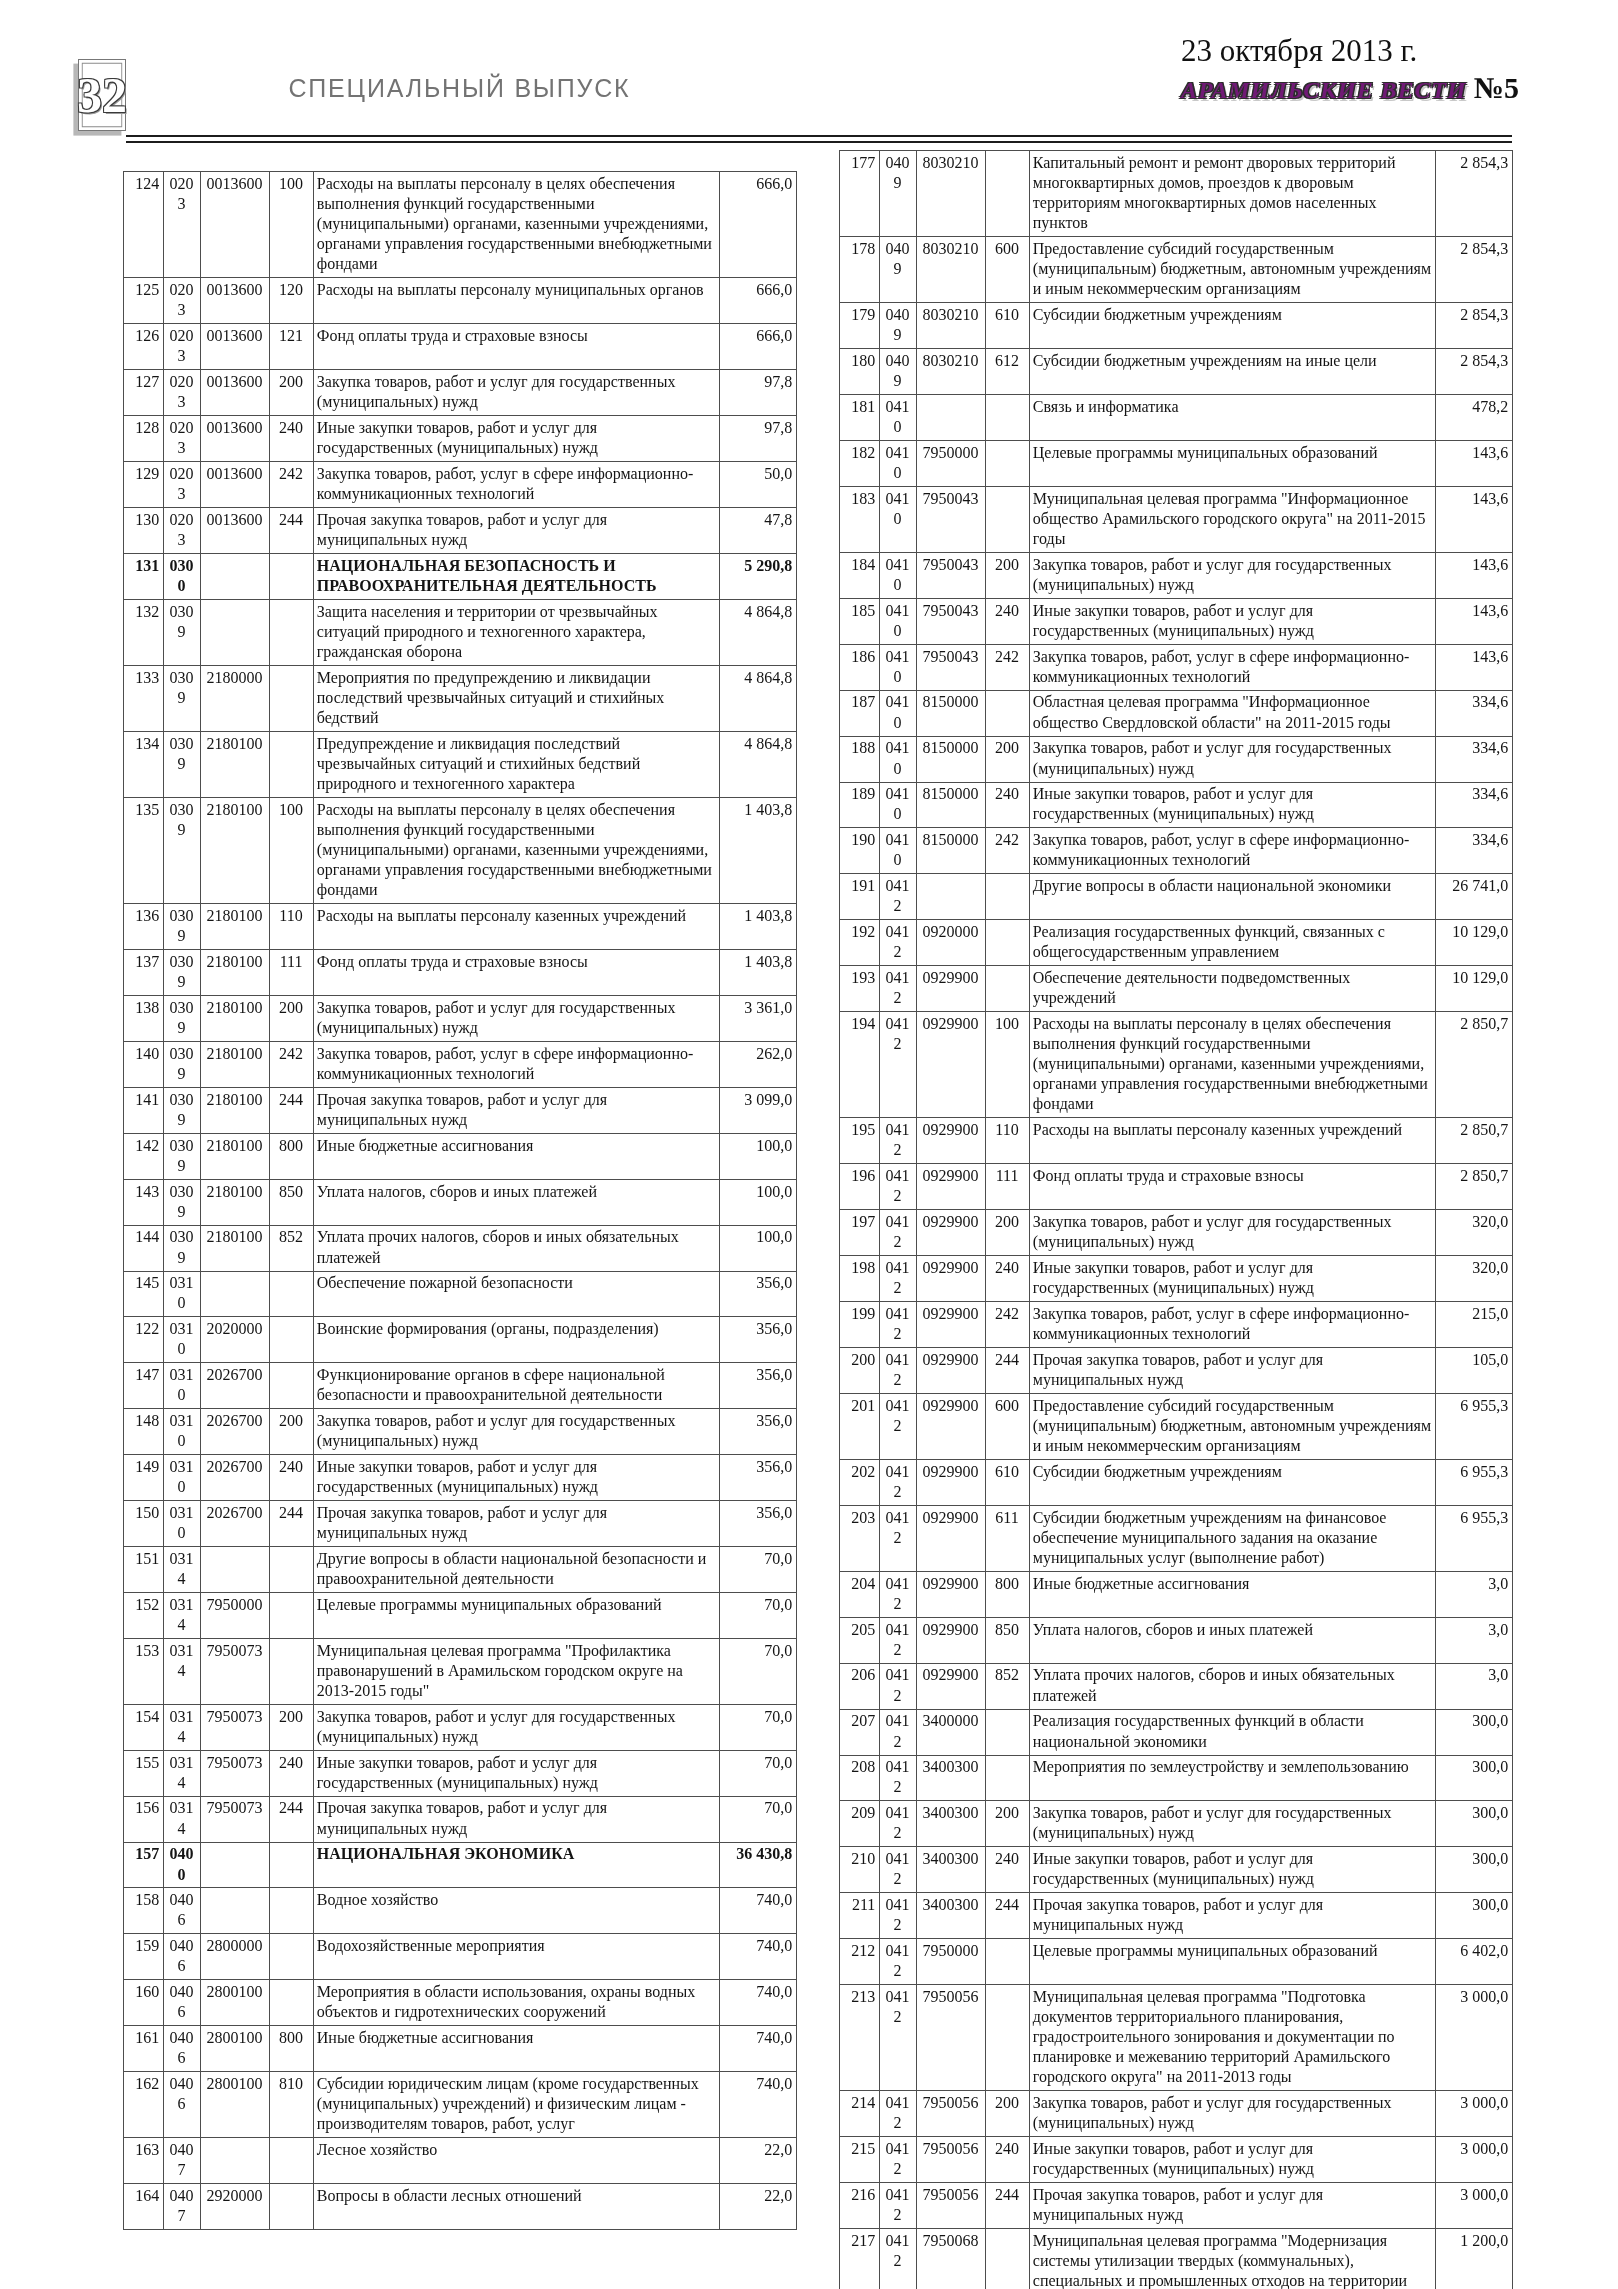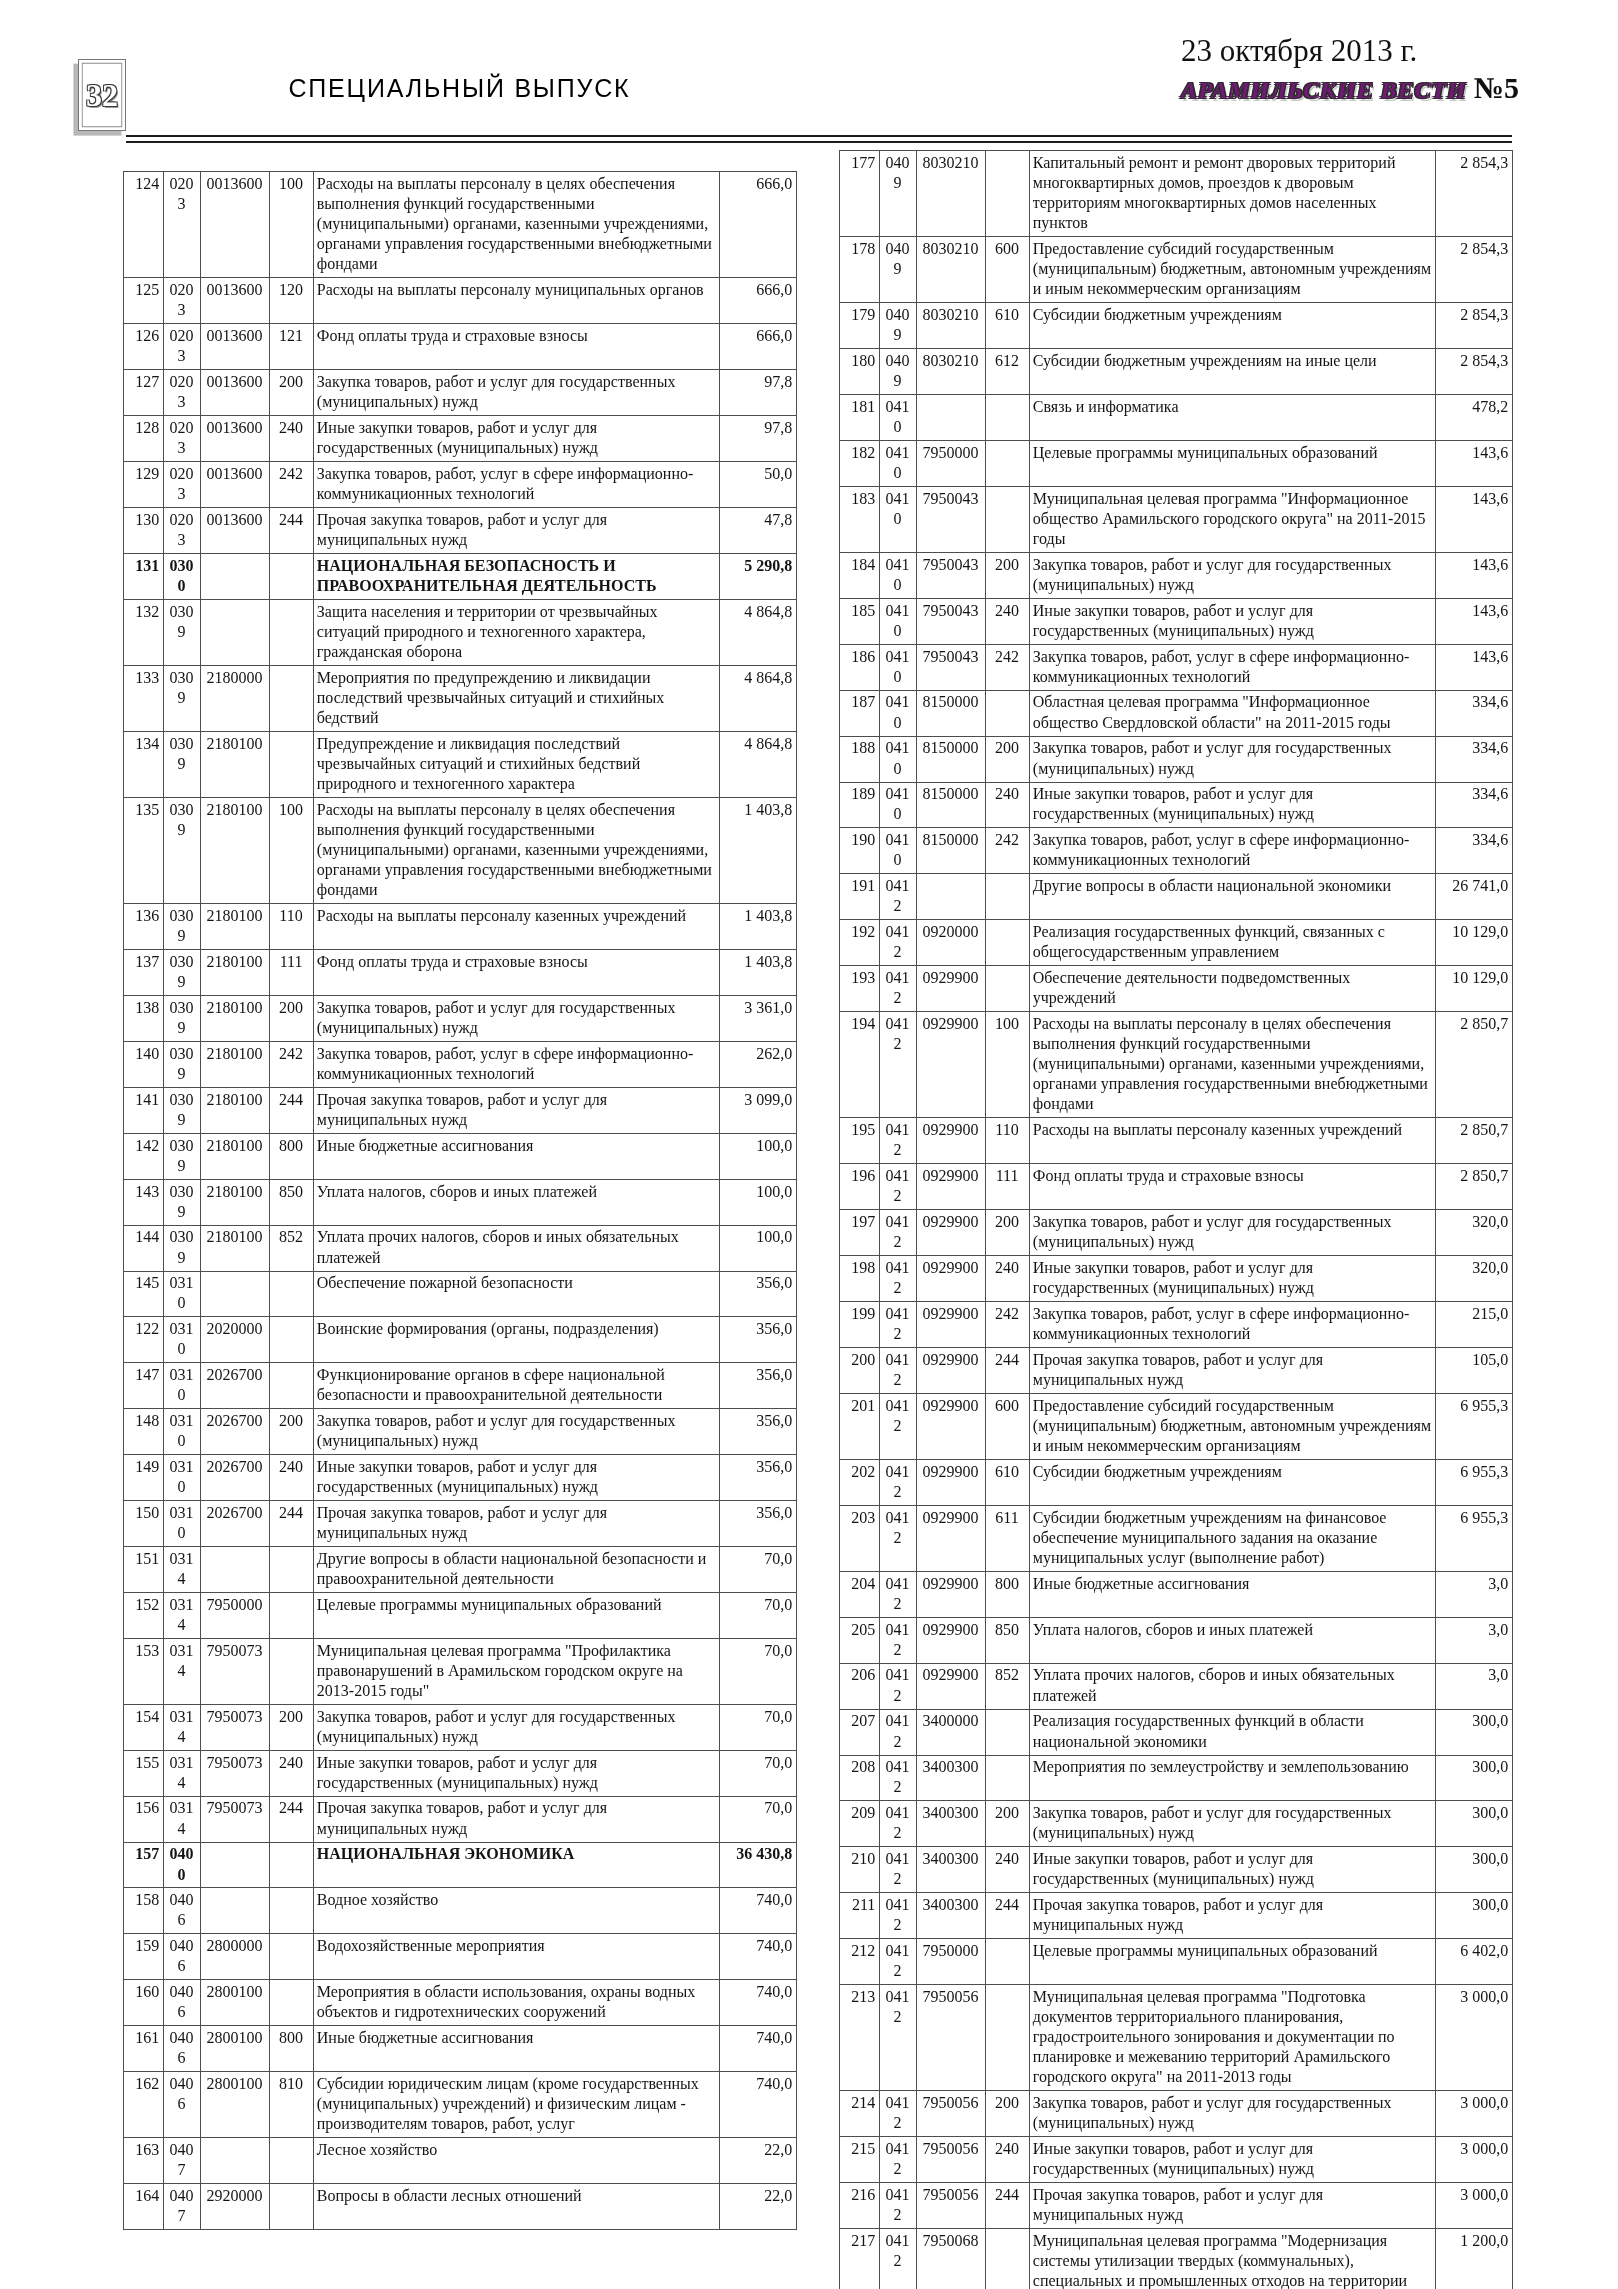--- a/index.html
+++ b/index.html
@@ -3,24 +3,24 @@
 <meta charset="utf-8">
 <style>
   html,body{margin:0;padding:0;background:#ffffff;}
   .page{position:relative;width:1619px;height:2290px;background:#ffffff;overflow:hidden;
         font-family:"Liberation Serif", serif;color:#1a1a1a;}
 
   
   .pagenum-box{position:absolute;left:78px;top:59px;width:46px;height:70px;background:#fff;
                border:0.9px solid #777;box-shadow:-4.6px 4.6px 0 #b7b7b7, inset 0 0 0 2.8px #fff, inset 0 0 0 3.7px #8a8a8a;
                display:flex;align-items:center;justify-content:center;z-index:3;}
-  .pagenum{font-size:32px;font-weight:bold;color:#fff;
+  .pagenum{font-size:50px;font-weight:bold;color:#fff;
            text-shadow:-0.9px -0.9px 0 #3a3a3a,0.9px -0.9px 0 #3a3a3a,-0.9px 0.9px 0 #3a3a3a,0.9px 0.9px 0 #3a3a3a,1.8px 1.8px 0 #9a9a9a;}
   .section-title{position:absolute;left:123px;top:74px;width:673px;text-align:center;
-                 font-family:"Liberation Sans", sans-serif;font-size:25px;letter-spacing:1.8px;color:#000000;}
+                 font-family:"Liberation Sans", sans-serif;font-size:25px;letter-spacing:1.8px;color:#737373;}
   .hdr-right{position:absolute;top:33px;right:100px;text-align:left;z-index:2;}
   .date{font-size:31px;color:#111;padding-right:39px;}
   .masthead{margin-top:1.8px;white-space:nowrap;}
   .logo{font-size:24px;font-style:italic;font-weight:bold;letter-spacing:0.9px;color:#701a75;
         text-shadow:-1.4px -1.4px 0 #2c2c2c,1.4px -1.4px 0 #2c2c2c,-1.4px 1.4px 0 #2c2c2c,1.4px 1.4px 0 #2c2c2c,2.8px 2.8px 0 #c9c9c9;}
   .issue{font-size:30px;font-weight:bold;color:#111;margin-left:7.4px;}
   .header-rule{position:absolute;left:126px;top:135px;width:1386px;height:3.7px;background:#fff;
                border-top:2.8px solid #1c1c1c;border-bottom:2.8px solid #1c1c1c;z-index:1;}
 
   

